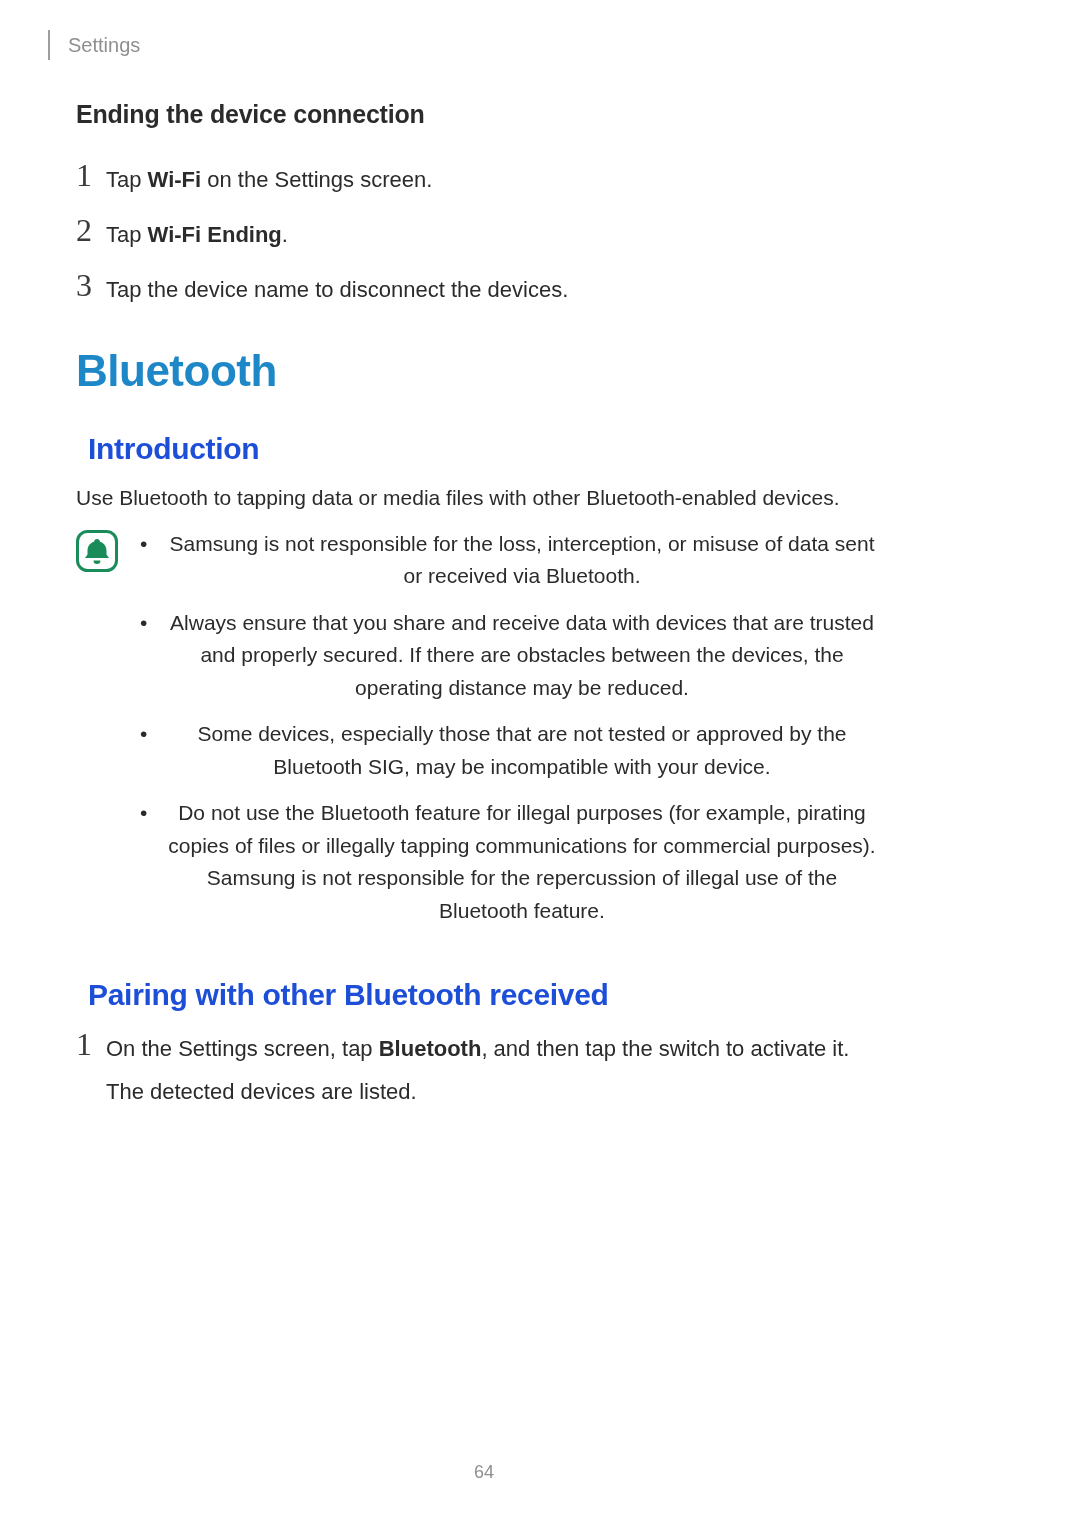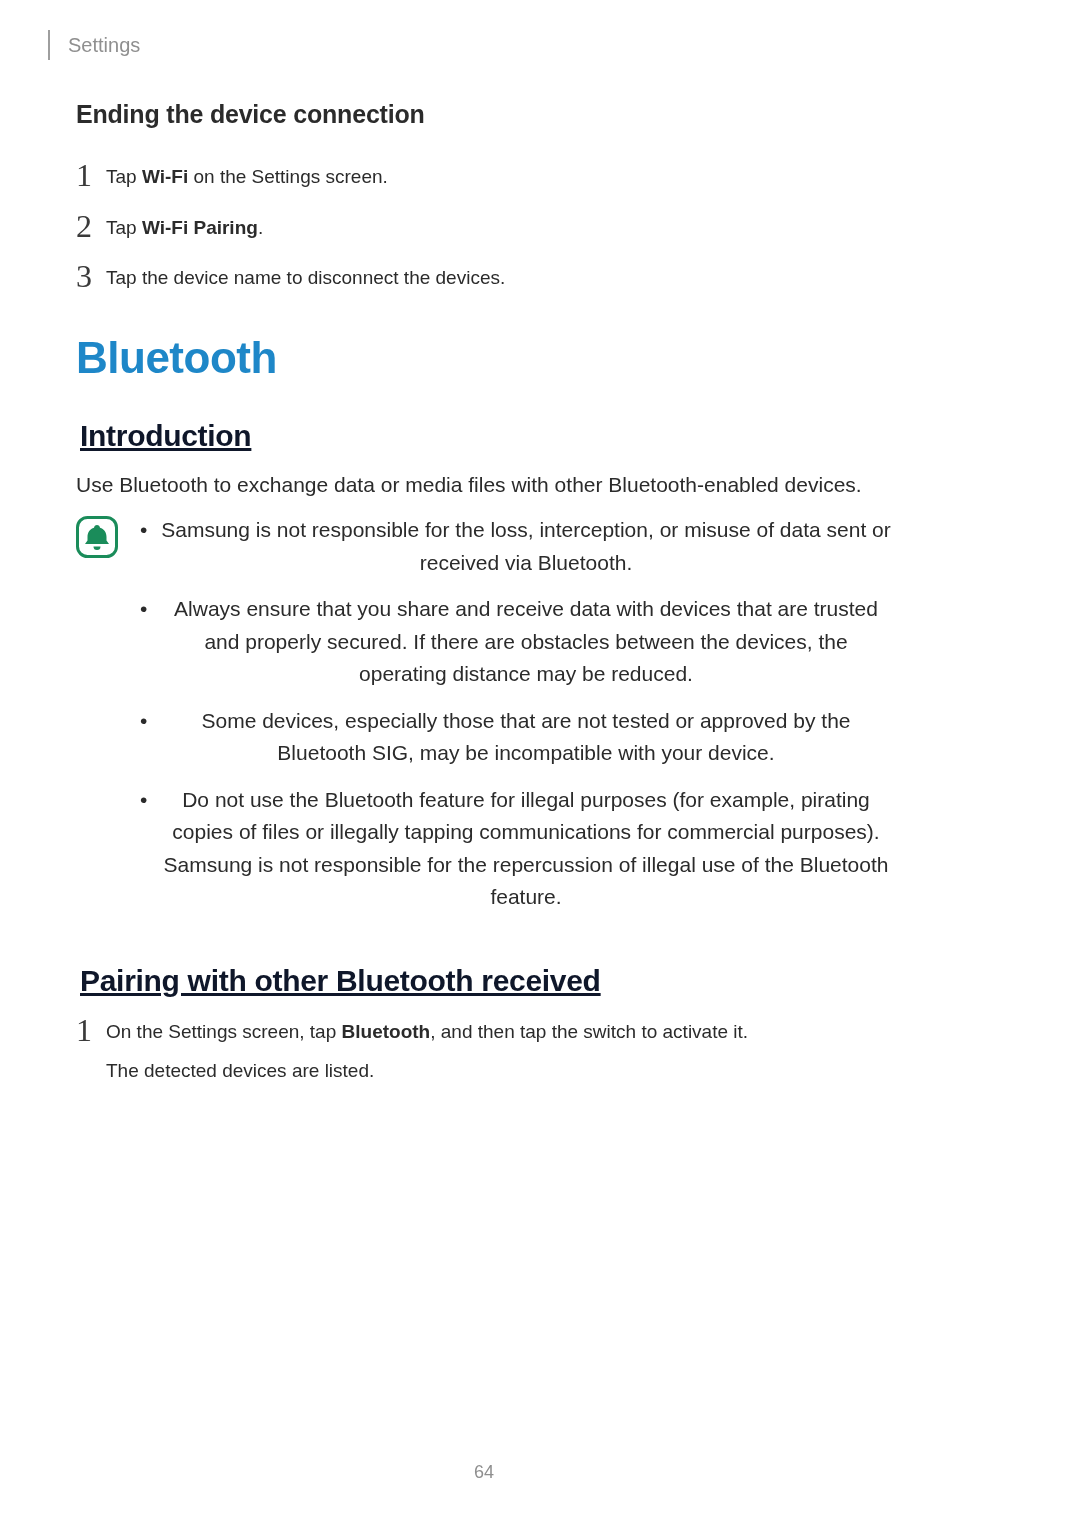--- a/index.html
+++ b/index.html
@@ -27,44 +27,43 @@
     display: flex;
     align-items: center;
   }
   .header-text {
     color: #8f8f8f;
     font-size: 20px;
   }
   .content {
     position: absolute;
     left: 76px;
-    right: 68px;
+    right: 76px;
     top: 100px;
   }
   .h3 {
     font-size: 25px;
     font-weight: 700;
     color: #2b2b2b;
     margin: 0 0 30px 0;
     letter-spacing: -0.2px;
   }
   .h1-color {
     font-size: 44px;
     font-weight: 700;
     color: #1e87c8;
     margin: 40px 0 30px 0;
     letter-spacing: -0.5px;
   }
   .h2-color {
     font-size: 30px;
     font-weight: 700;
-    color: #0f172a;
-    margin: 36px 0 16px 4px;
+    color: #1d4ed8;
+    margin: 36px 0 16px 12px;
     letter-spacing: -0.3px;
-    text-decoration: underline;
   }
   .ol {
     margin: 0;
     padding: 0;
   }
   .li {
     display: flex;
     align-items: flex-start;
     margin-bottom: 18px;
   }
@@ -72,21 +71,21 @@
     width: 30px;
     font-size: 32px;
     font-weight: 400;
     color: #3a3a3a;
     line-height: 1;
     flex: 0 0 auto;
     font-family: "Times New Roman", Georgia, serif;
   }
   .li-body {
     flex: 1 1 auto;
-    font-size: 19px;
+    font-size: 22px;
     line-height: 1.5;
     color: #2b2b2b;
     padding-top: 4px;
   }
   .li-body .sub {
     margin-top: 10px;
   }
   .para {
     font-size: 21px;
     line-height: 1.5;
@@ -159,35 +158,35 @@
     <div class="ol">
       <div class="li">
         <div class="li-num">1</div>
         <div class="li-body">
           <span>Tap </span><b>Wi-Fi</b><span> on the Settings screen.</span>
         </div>
       </div>
       <div class="li">
         <div class="li-num">2</div>
         <div class="li-body">
-          <span>Tap </span><b>Wi-Fi Pairing</b><span>.</span>
+          <span>Tap </span><b>Wi-Fi Ending</b><span>.</span>
         </div>
       </div>
       <div class="li">
         <div class="li-num">3</div>
         <div class="li-body">
           <span>Tap the device name to disconnect the devices.</span>
         </div>
       </div>
     </div>
 
     <div class="h1-color">Bluetooth</div>
 
     <div class="h2-color">Introduction</div>
-    <p class="para">Use Bluetooth to exchange data or media files with other Bluetooth-enabled devices.</p>
+    <p class="para">Use Bluetooth to tapping data or media files with other Bluetooth-enabled devices.</p>
 
     <div class="note-block">
       <div class="note-icon-wrap">
         <svg class="bell-icon-svg" width="42" height="42" viewBox="0 0 42 42">
           <rect x="1.5" y="1.5" width="39" height="39" rx="10" ry="10" fill="none" stroke="#1a8c5a" stroke-width="3"></rect>
           <path d="M21 9 c-1.6 0 -2.9 1.2 -3 2.7 c-4 1.1 -6.5 4.6 -6.5 9.3 v3.5 l-2.5 3.5 h24 l-2.5 -3.5 v-3.5 c0 -4.7 -2.5 -8.2 -6.5 -9.3 c-0.1 -1.5 -1.4 -2.7 -3 -2.7 z" fill="#1a8c5a"></path>
           <path d="M17.5 30.5 a3.5 3.5 0 0 0 7 0 z" fill="#1a8c5a"></path>
         </svg>
       </div>
       <div class="note-list">

